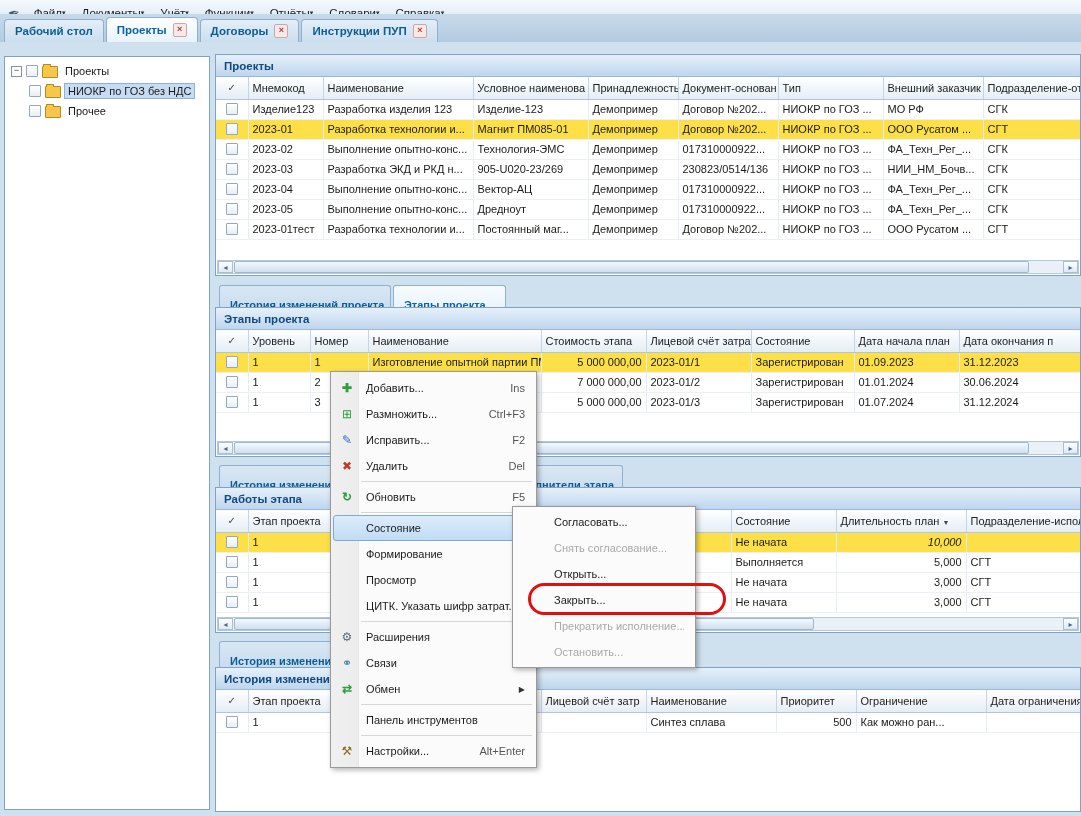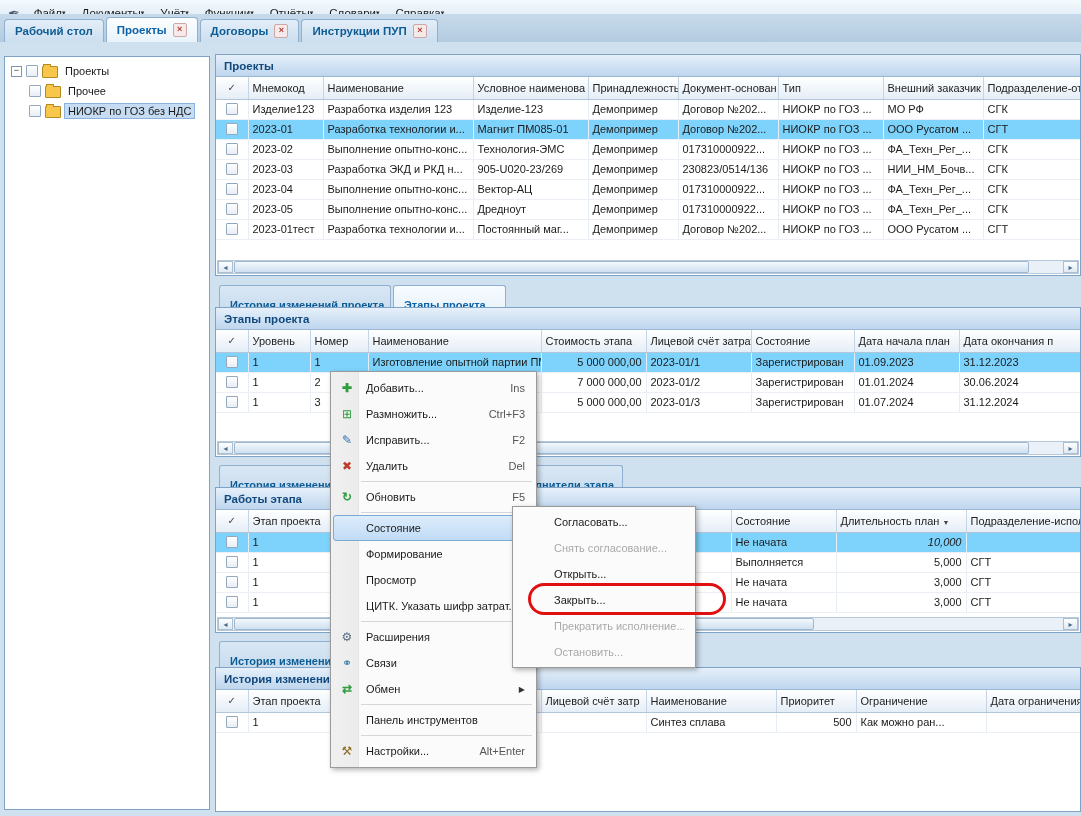--- a/index.html
+++ b/index.html
@@ -37,21 +37,21 @@
   .main{position:absolute;left:215px;top:54px;width:866px;height:758px;}
   .panel{position:absolute;left:0;width:866px;background:#fff;border:1px solid #7fa3c6;box-sizing:border-box;overflow:hidden;}
 
   
   table.grid{border-collapse:collapse;table-layout:fixed;font-size:11px;}
   table.grid th{height:22px;background:linear-gradient(#ffffff,#e4edf6);border-right:1px solid #c6d4e3;border-bottom:1px solid #b3c5d8;font-weight:normal;color:#222;text-align:left;padding:0 4px;white-space:nowrap;overflow:hidden;box-sizing:border-box;}
   table.grid th.chk-h{text-align:center;color:#445;font-size:10px;}
   table.grid td{height:20px;border-right:1px solid #e6edf4;border-bottom:1px solid #eaf0f6;padding:0 4px;white-space:nowrap;overflow:hidden;box-sizing:border-box;}
   table.grid td.chk-c{text-align:center;}
   table.grid td.chk-c .cbx{margin:0 auto;}
-  table.grid tr.sel td{background:#7dd3fc;}
+  table.grid tr.sel td{background:#fde047;}
   .sort{font-size:7px;color:#445;margin-left:3px;}
 
   
   .d-tabs{position:absolute;height:24px;left:0;width:866px;}
   .d-tab{position:absolute;top:2px;height:38px;border:1px solid #8fb0cf;border-bottom:none;border-radius:3px 3px 0 0;background:linear-gradient(#d9e7f4,#c0d7ec);color:#0d5c94;font-weight:bold;display:flex;align-items:center;padding:0 10px;box-sizing:border-box;white-space:nowrap;overflow:hidden;}
   .d-tab.active{background:linear-gradient(#f6fbff,#e2eff9);color:#0b62a8;}
 
   
   .hscroll{position:absolute;left:1px;right:1px;bottom:1px;height:14px;display:flex;background:#e9f0f7;border:1px solid #b7c8da;box-sizing:border-box;}
   .sb-btn{width:15px;flex:none;background:linear-gradient(#fdfeff,#dfe9f3);border:1px solid #a9bfd4;color:#4a6a8a;font-size:8px;display:flex;align-items:center;justify-content:center;box-sizing:border-box;}
@@ -137,29 +137,29 @@
   </div>
 
   <div class="sidebar">
     <div class="tree">
       <div class="tree-row tree-indent0">
         <span class="expander">−</span>
         <span class="cbx"></span>
         <span class="folder"></span>
         <span class="tree-label">Проекты</span>
       </div>
+      <div class="tree-row tree-indent1 sel">
+        <span class="cbx"></span>
+        <span class="folder"></span>
+        <span class="tree-label">НИОКР по ГОЗ без НДС</span>
+      </div>
       <div class="tree-row tree-indent1">
         <span class="cbx"></span>
         <span class="folder"></span>
         <span class="tree-label">Прочее</span>
-      </div>
-      <div class="tree-row tree-indent1 sel">
-        <span class="cbx"></span>
-        <span class="folder"></span>
-        <span class="tree-label">НИОКР по ГОЗ без НДС</span>
       </div>
     </div>
   </div>
 
   <div class="main">
 
     <div class="panel" style="top:0;height:222px;">
       <div class="panel-hd">
           <span>Проекты</span>
         </div>

